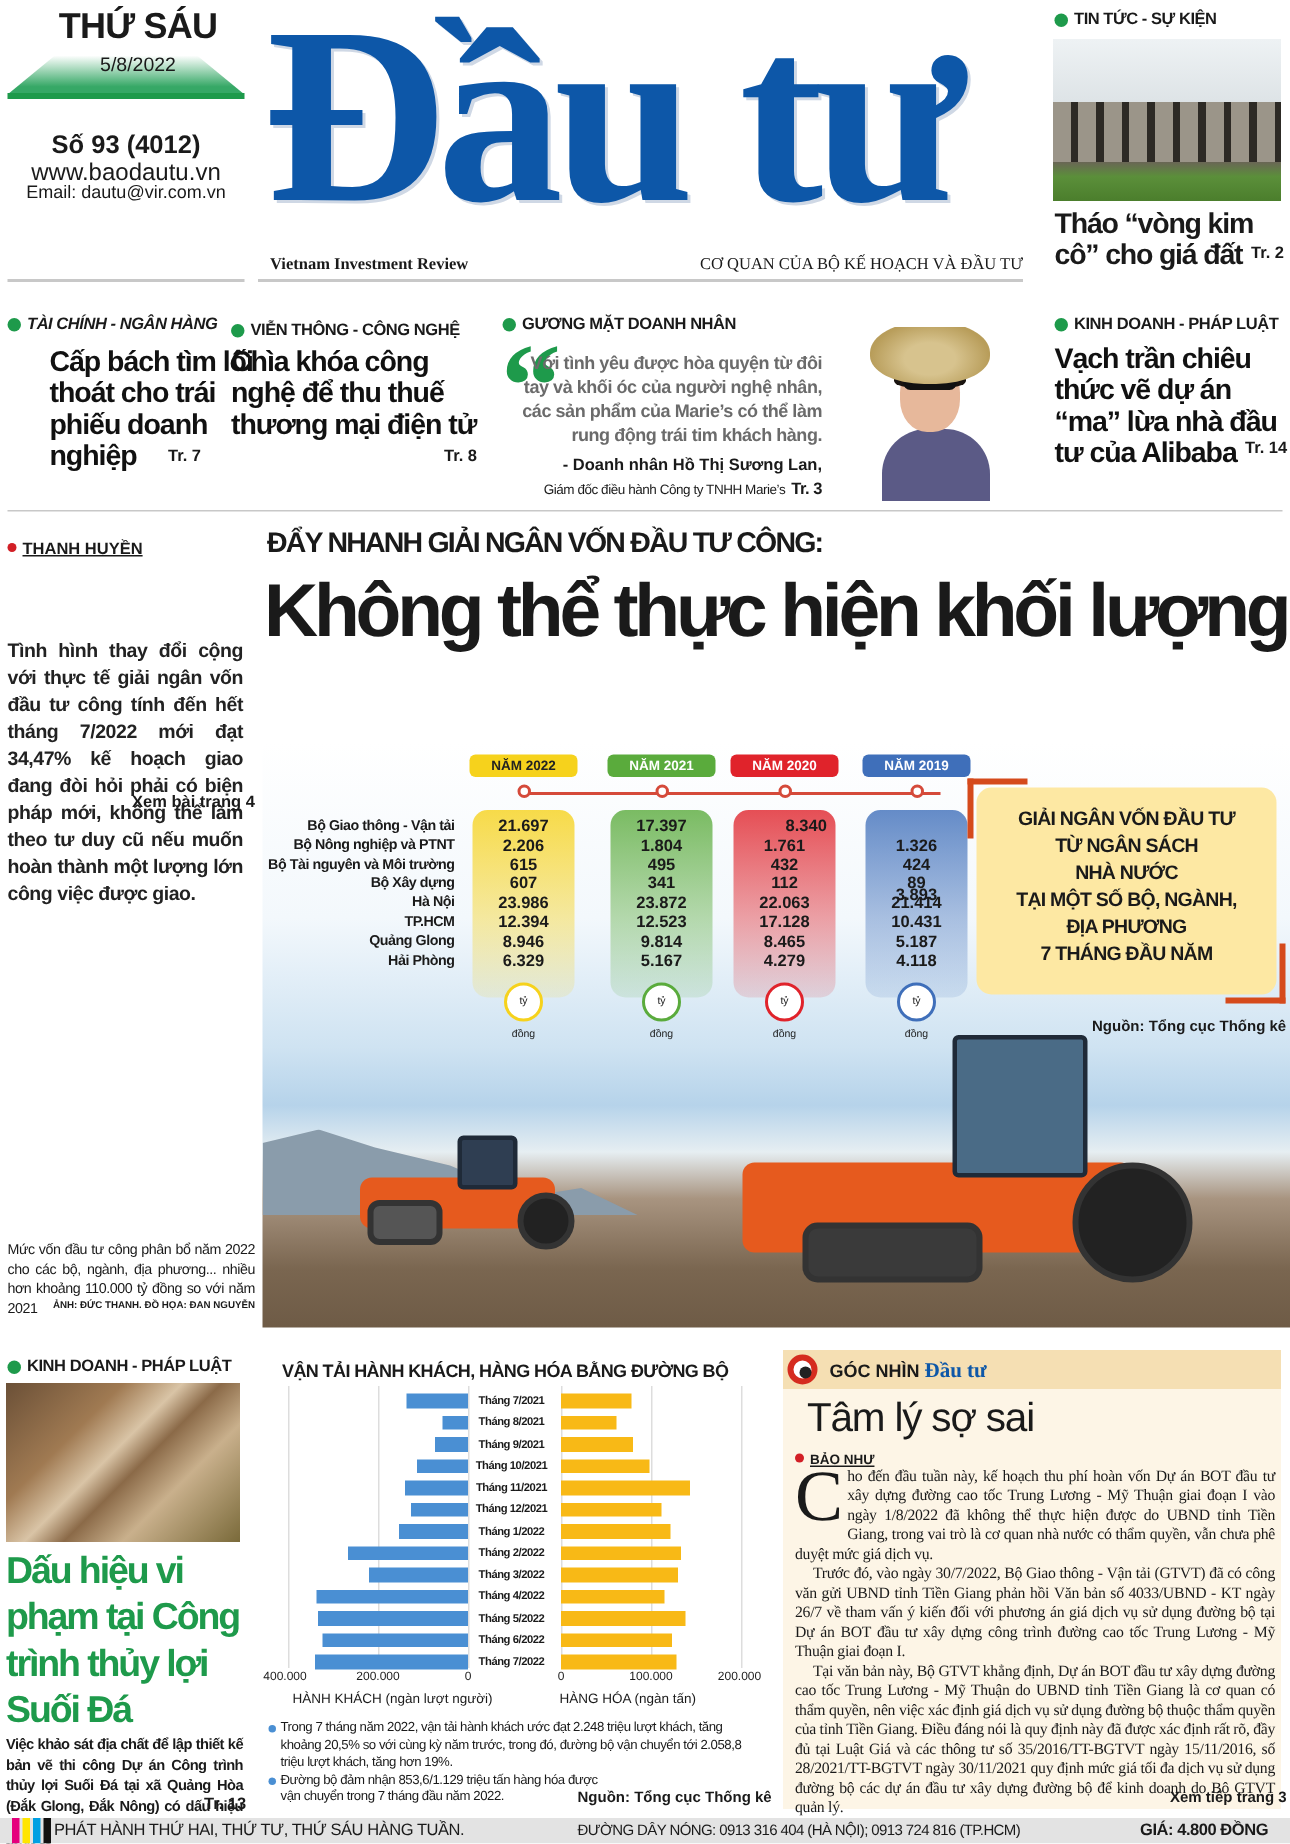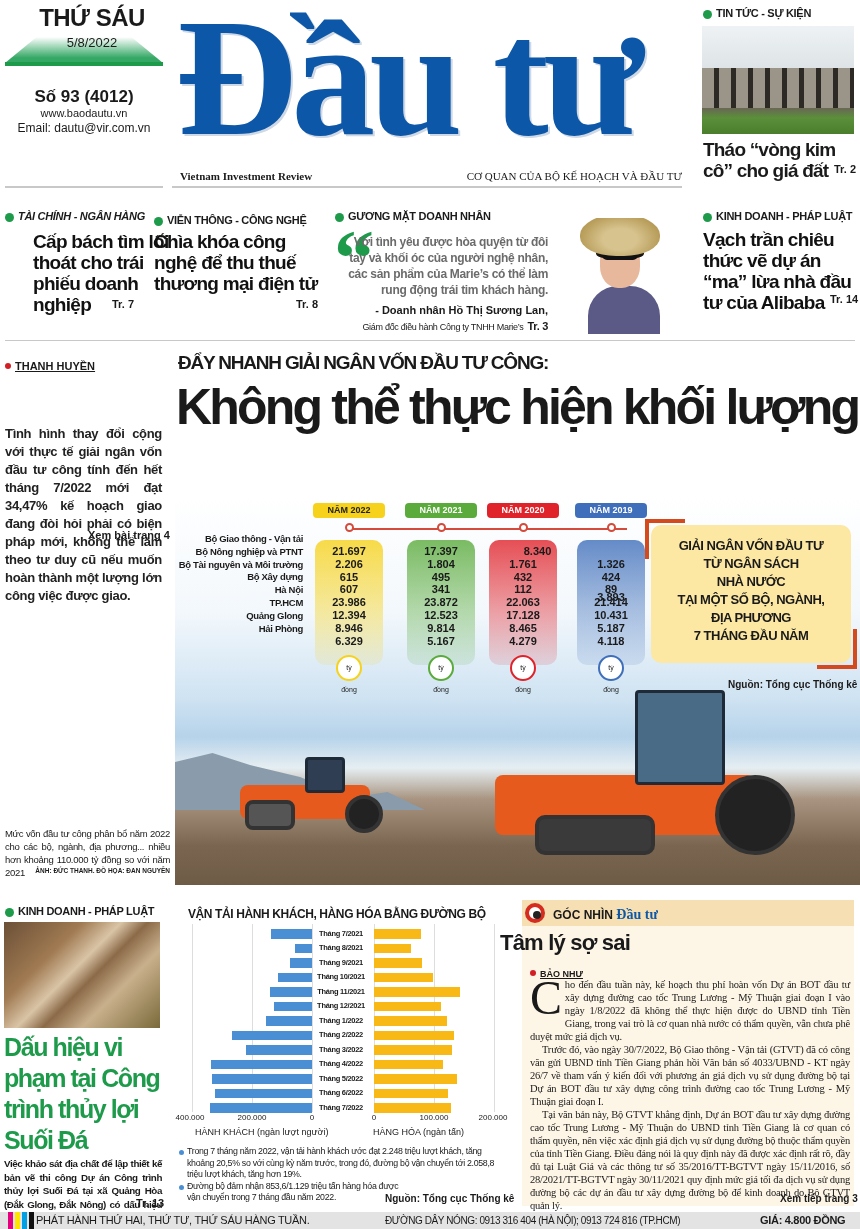--- a/index.html
+++ b/index.html
@@ -10,21 +10,21 @@
   .section-label { font-size: 11px; font-weight: bold; letter-spacing: -0.3px; white-space: nowrap; }
   .headline { font-weight: bold; font-size: 19px; line-height: 21px; letter-spacing: -0.7px; color: #111; }
   .tr { font-size: 11px; font-weight: bold; }
   .hr { position: absolute; height: 2px; background: #c8c8c8; }
 
   
   #day { left: 22px; top: 4px; width: 140px; text-align: center; font-size: 24px; font-weight: 900; letter-spacing: -0.5px; }
   #date { left: 22px; top: 35px; width: 140px; text-align: center; font-size: 13px; }
   #date-bar { left: 5px; top: 37px; width: 158px; height: 26px; background: linear-gradient(to bottom, rgba(255,255,255,0), #36a866 80%); clip-path: polygon(20% 0, 80% 0, 100% 100%, 0 100%); z-index: -1; }
   #issue { left: 5px; top: 87px; width: 158px; text-align: center; font-size: 17px; font-weight: bold; }
-  #web { left: 5px; top: 107px; width: 158px; text-align: center; font-size: 11px; }
+  #web { left: 5px; top: 107px; width: 158px; text-align: center; font-size: 16px; }
   #email { left: 5px; top: 121px; width: 158px; text-align: center; font-size: 12px; }
 
   #logo { left: 176px; top: -8px; font-family: "Liberation Serif", serif; font-weight: bold; font-size: 168px; color: #0d57a8; letter-spacing: -6px; line-height: 170px; text-shadow: 2px 2px 0 #cfd8e5; }
   #vir { left: 180px; top: 170px; font-family: "Liberation Serif", serif; font-weight: bold; font-size: 11px; }
   #agency { left: 460px; top: 170px; width: 222px; text-align: right; font-family: "Liberation Serif", serif; font-size: 11px; }
 
   
   #tt-label { left: 703px; top: 7px; }
   #tt-photo { left: 702px; top: 26px; width: 152px; height: 108px; background: linear-gradient(to bottom, #eef2f4 0%, #dde3e6 40%, #8c8478 55%, #6b6258 75%, #5b8f3a 85%, #4b7e2c 100%); overflow: hidden; }
   #tt-photo .bld { position: absolute; left: 0; top: 42px; width: 152px; height: 40px; background: repeating-linear-gradient(to right, #9b9589 0 12px, #2d2a25 12px 17px); }
@@ -61,21 +61,21 @@
 
   #kicker { left: 178px; top: 352px; font-size: 19px; font-weight: bold; letter-spacing: -1.2px; }
   #main-headline { left: 176px; top: 380px; width: 684px; font-size: 50px; line-height: 54px; font-weight: bold; letter-spacing: -2.8px; }
 
   
   #hero { left: 175px; top: 495px; width: 685px; height: 390px; background: linear-gradient(to bottom, #ffffff 0%, #f3f8fc 30%, #cfe3f2 52%, #b6d3ea 62%, #e6eef2 70%, #a89480 78%, #7a6650 90%, #6e5b46 100%); overflow: hidden; }
   .year-pill { position: absolute; top: 8px; width: 72px; height: 15px; border-radius: 4px; font-size: 9px; font-weight: bold; text-align: center; line-height: 15px; }
   .year-col { position: absolute; top: 45px; width: 68px; height: 125px; border-radius: 10px 10px 10px 10px; }
   .val { position: absolute; width: 68px; text-align: center; font-size: 11px; font-weight: bold; line-height: 12.8px; }
   .unit { position: absolute; top: 160px; width: 26px; height: 26px; border-radius: 50%; background: #fff; border: 2px solid; font-size: 7px; text-align: center; line-height: 22px; }
-  .rowlabels { position: absolute; left: 0; top: 38px; width: 128px; text-align: right; font-size: 9.5px; font-weight: bold; line-height: 12.8px; letter-spacing: -0.3px; }
+  .rowlabels { position: absolute; left: 0; top: 50px; width: 128px; text-align: right; font-size: 9.5px; font-weight: bold; line-height: 12.8px; letter-spacing: -0.3px; }
   #info-box { position: absolute; left: 476px; top: 30px; width: 200px; height: 138px; background: #fde8a3; border-radius: 10px; }
   #info-box .t { position: absolute; left: 0; top: 12px; width: 200px; text-align: center; font-size: 13px; font-weight: bold; line-height: 18px; letter-spacing: -0.5px; }
   #info-box .corner1 { position: absolute; left: -6px; top: -6px; width: 40px; height: 40px; border-left: 4px solid #d54a1c; border-top: 4px solid #d54a1c; }
   #info-box .corner2 { position: absolute; right: -6px; bottom: -6px; width: 40px; height: 40px; border-right: 4px solid #d54a1c; border-bottom: 4px solid #d54a1c; }
   #info-source { position: absolute; left: 553px; top: 184px; font-size: 10px; font-weight: bold; }
   .mount { position: absolute; left: 0; top: 255px; width: 250px; height: 60px; background: #8a9cab; clip-path: polygon(0 100%, 0 20%, 15% 5%, 30% 25%, 50% 45%, 70% 80%, 85% 70%, 100% 100%); }
   .roller { position: absolute; background: #e65a1e; border-radius: 8px; }
   .cab { position: absolute; background: #2f3e52; border: 3px solid #1f2a38; border-radius: 4px; }
   .wheel { position: absolute; background: #222; border-radius: 50%; border: 4px solid #333; }
 
@@ -103,21 +103,21 @@
   #bullets .b::before { content: ""; position: absolute; left: 1px; top: 4px; width: 5px; height: 5px; border-radius: 50%; background: #4a8fd3; }
   #chart-source { left: 385px; top: 1193px; font-size: 10px; font-weight: bold; }
 
   
   #opinion { left: 522px; top: 900px; width: 332px; height: 306px; background: #fdf5e6; }
   #opinion-bar { left: 522px; top: 900px; width: 332px; height: 26px; background: #f5dfb3; }
   #opinion-icon { left: 525px; top: 903px; width: 20px; height: 20px; border-radius: 50%; border: 4px solid #d52c1f; background: #fff; }
   #opinion-icon::after { content: ""; position: absolute; left: 4px; top: 4px; width: 8px; height: 8px; background: #222; border-radius: 50%; }
   #opinion-label { left: 553px; top: 907px; font-size: 12px; font-weight: bold; }
   #opinion-label .brand { color: #0d57a8; font-family: "Liberation Serif", serif; font-size: 14px; }
-  #opinion-title { left: 500px; top: 930px; font-size: 22px; font-weight: bold; letter-spacing: -0.8px; }
+  #opinion-title { left: 538px; top: 930px; font-size: 27px; font-weight: normal; letter-spacing: -0.8px; }
   #opinion-byline { left: 530px; top: 963px; }
   #opinion-byline .name { font-size: 9px; font-weight: bold; text-decoration: underline; }
   #opinion-body { left: 530px; top: 978px; width: 320px; font-family: "Liberation Serif", serif; font-size: 10.5px; line-height: 13px; text-align: justify; letter-spacing: -0.2px; }
   #opinion-body .drop { float: left; font-size: 48px; line-height: 40px; margin-right: 3px; margin-top: 0; }
   #opinion-body p { text-indent: 12px; }
   #opinion-body p.first { text-indent: 0; }
   #opinion-more { left: 780px; top: 1193px; font-size: 10px; font-weight: bold; }
 
   
   #footer { left: 0; top: 1212px; width: 860px; height: 17px; background: #e3e3e3; }

